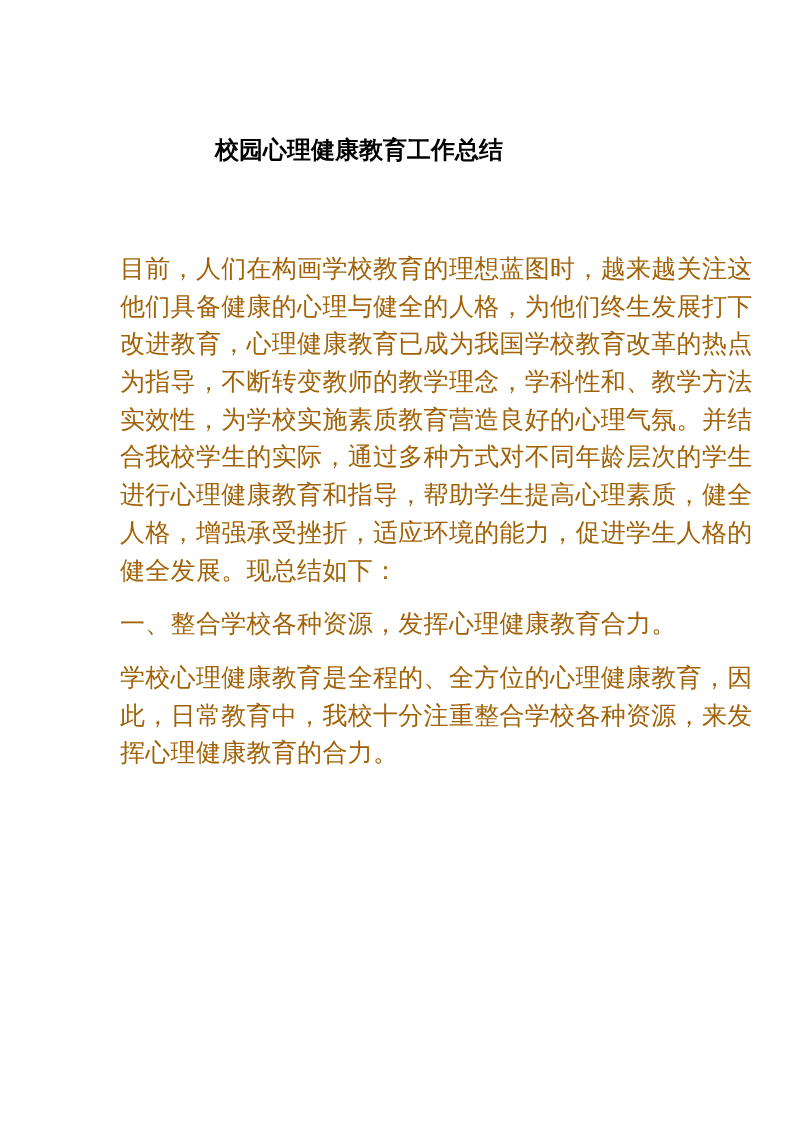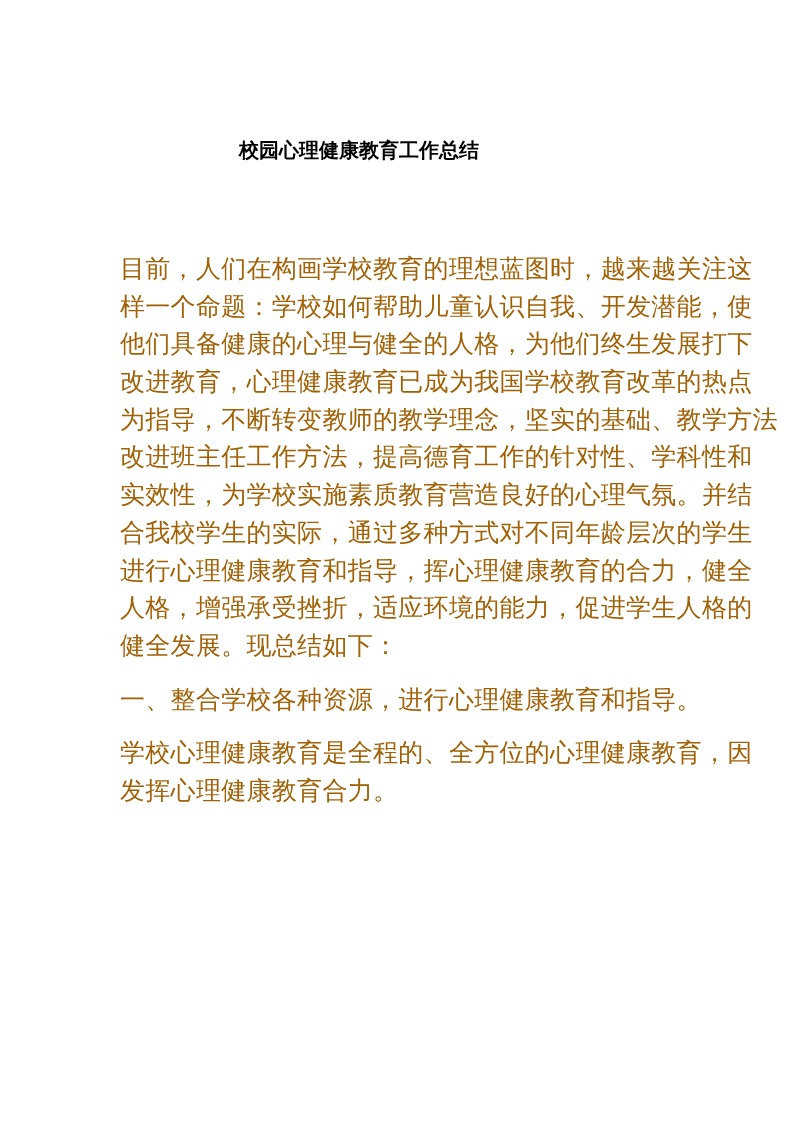--- a/index.html
+++ b/index.html
@@ -21,21 +21,21 @@
       width: 793px;
       height: 1122px;
       background: #ffffff;
     }
     .title {
       position: absolute;
       left: 0;
       top: 130px;
       width: 718px;
       text-align: center;
-      font-size: 20px;
+      font-size: 24px;
       font-weight: bold;
       line-height: 40px;
       letter-spacing: 0px;
       color: #000000;
       white-space: nowrap;
     }
     .body {
       position: absolute;
       left: 120px;
       top: 250px;
@@ -61,39 +61,38 @@
 <body>
 
 <div class="page">
 
   <div class="title">校园心理健康教育工作总结</div>
 
   <div class="body">
 
     <div class="para">
       <span class="line">目前，人们在构画学校教育的理想蓝图时，越来越关注这</span>
-      <span class="line">样一个命题：学校如何帮助儿童认识自我、开发潜能，使</span>
       <span class="line">他们具备健康的心理与健全的人格，为他们终生发展打下</span>
       <span class="line">改进教育，心理健康教育已成为我国学校教育改革的热点</span>
-      <span class="line">为指导，不断转变教师的教学理念，坚实的基础、教学方法</span>
-      <span class="line">改进班主任工作方法，提高德育工作的针对性、学科性和</span>
+      <span class="line">为指导，不断转变教师的教学理念，学科性和、教学方法</span>
       <span class="line">实效性，为学校实施素质教育营造良好的心理气氛。并结</span>
       <span class="line">合我校学生的实际，通过多种方式对不同年龄层次的学生</span>
-      <span class="line">进行心理健康教育和指导，挥心理健康教育的合力，健全</span>
+      <span class="line">进行心理健康教育和指导，帮助学生提高心理素质，健全</span>
       <span class="line">人格，增强承受挫折，适应环境的能力，促进学生人格的</span>
       <span class="line">健全发展。现总结如下：</span>
     </div>
 
     <div class="gap"></div>
 
     <div class="para">
-      <span class="line">一、整合学校各种资源，进行心理健康教育和指导。</span>
+      <span class="line">一、整合学校各种资源，发挥心理健康教育合力。</span>
     </div>
 
     <div class="gap"></div>
 
     <div class="para">
       <span class="line">学校心理健康教育是全程的、全方位的心理健康教育，因</span>
-      <span class="line">发挥心理健康教育合力。</span>
+      <span class="line">此，日常教育中，我校十分注重整合学校各种资源，来发</span>
+      <span class="line">挥心理健康教育的合力。</span>
     </div>
 
   </div>
 </div>
 
 </body></html>

